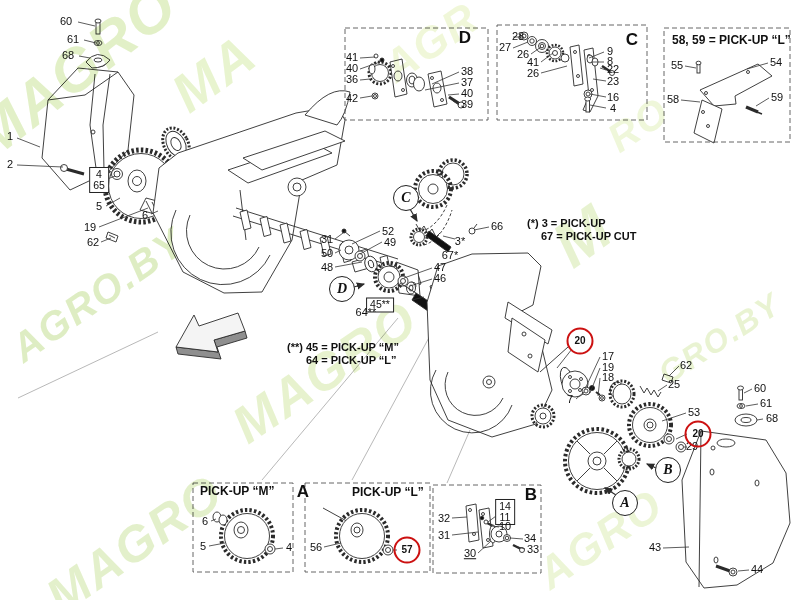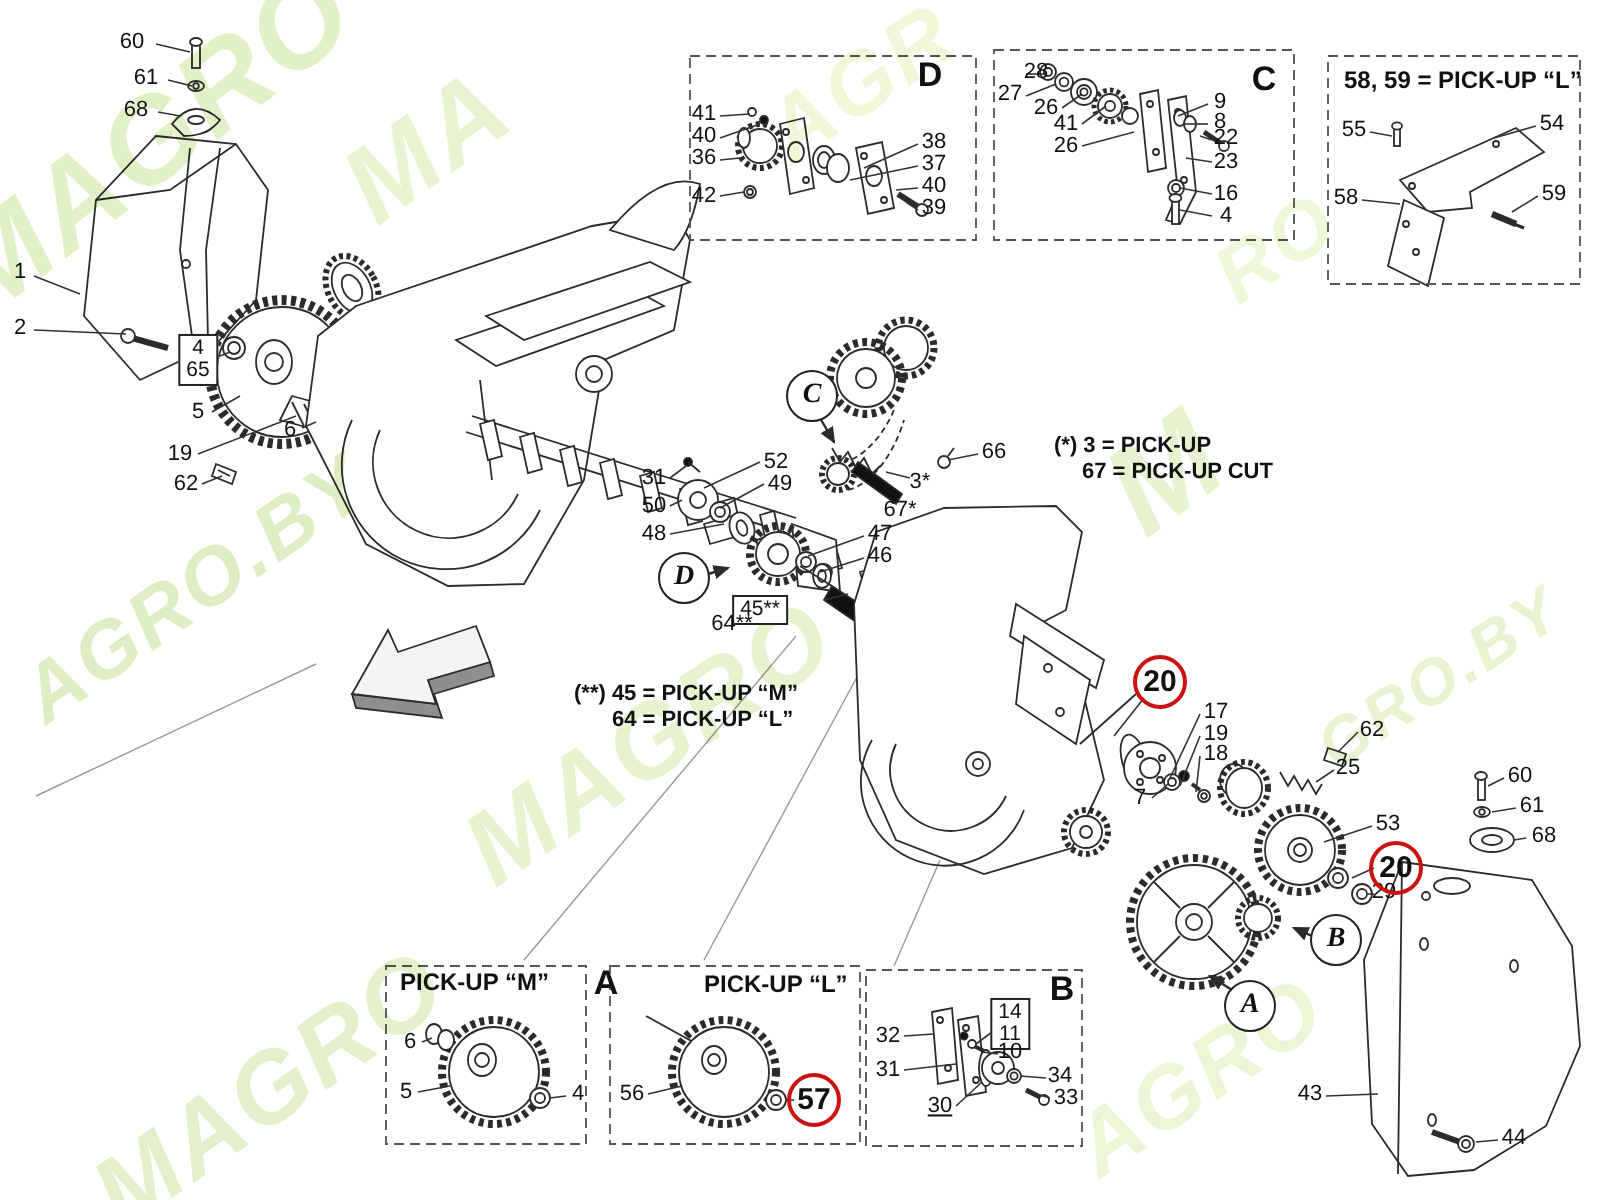--- a/index.html
+++ b/index.html
@@ -8,21 +8,21 @@
   svg.art{position:absolute;left:0;top:0;}
   .wm-layer{position:absolute;left:0;top:0;width:800px;height:600px;pointer-events:none;
             mix-blend-mode:multiply;}
   .wm{position:absolute;font-weight:700;font-style:italic;letter-spacing:2px;
       font-family:"Liberation Sans",sans-serif;transform-origin:left center;white-space:nowrap;}
   .labels{position:absolute;left:0;top:0;width:800px;height:600px;}
   .plabel{position:absolute;transform:translate(-50%,-50%);font-size:11px;color:#111;
           white-space:pre-line;text-align:center;line-height:1.05;}
   .plabel.red{width:23px;height:23px;border:2.5px solid #cc1111;border-radius:50%;
               display:flex;align-items:center;justify-content:center;
-              font-size:15px;font-weight:700;}
+              font-size:10px;font-weight:700;}
   .plabel.boxed{border:1px solid #222;background:#fff;padding:1px 3px;font-size:10.5px;}
   .plabel.blet{font-size:17px;font-weight:700;}
   .balloon{position:absolute;transform:translate(-50%,-50%);width:24px;height:24px;
            border:1.4px solid #222;border-radius:50%;display:flex;align-items:center;
            justify-content:center;background:#fff;
            font-family:"Liberation Serif",serif;font-style:italic;font-weight:700;font-size:14px;color:#111;}
   .boxtitle,.note{position:absolute;font-weight:700;font-size:12px;color:#111;white-space:nowrap;}
   .note{font-size:11px;}
 </style>
 </head>

